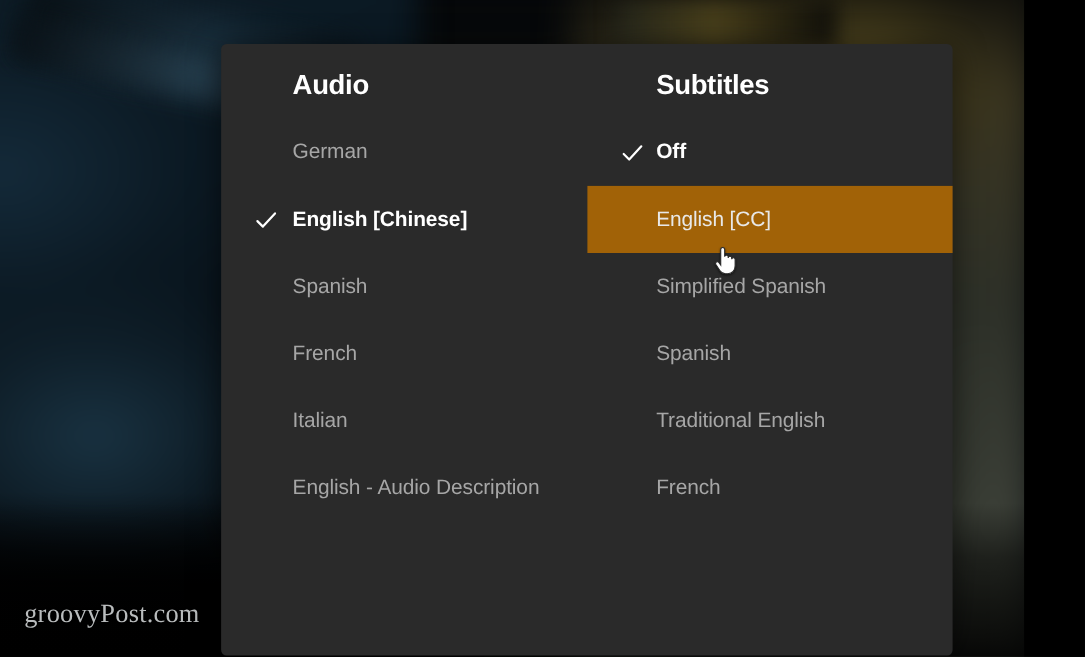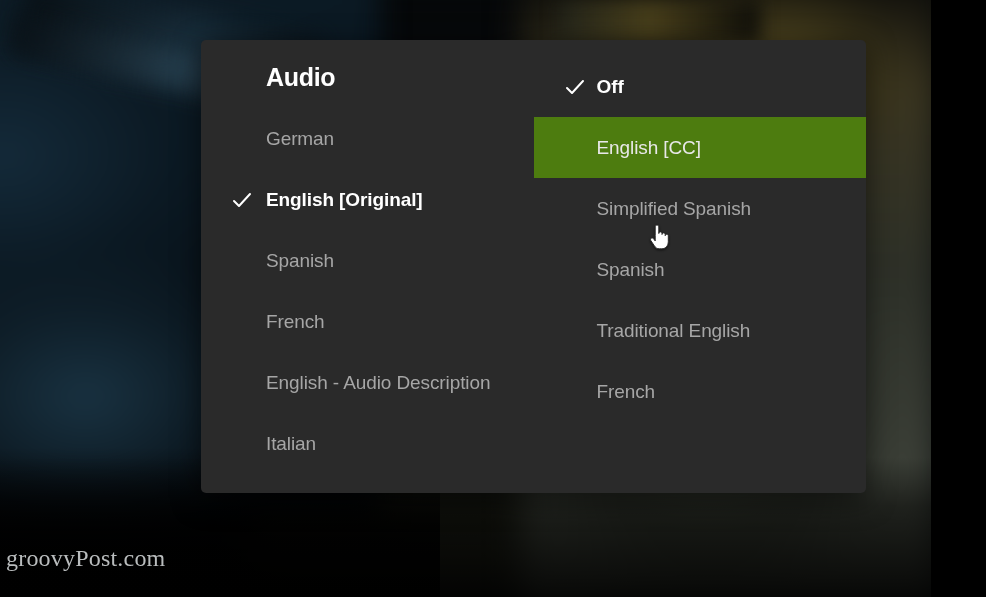--- a/index.html
+++ b/index.html
@@ -98,37 +98,37 @@
     position: absolute;
     left: 0; bottom: 0;
     width: 440px; height: 150px;
     background: linear-gradient(180deg, rgba(0,0,0,0) 0%, rgba(0,0,0,0.85) 60%, rgba(0,0,0,0.97) 100%);
     pointer-events: none;
   }
 
   
   .watermark {
     position: absolute;
-    left: 6px;
+    left: 22px;
     top: 545px;
     font-family: "Liberation Serif", serif;
     font-size: 24px;
     color: #b9bcbd;
     letter-spacing: 0.2px;
     text-shadow: 0 1px 2px rgba(0,0,0,0.8);
     user-select: none;
   }
 
   
   .settings-panel {
     position: absolute;
     left: 201px;
     top: 40px;
     width: 665px;
-    height: 453px;
+    height: 556px;
     background: #2a2a2a;
     border-radius: 5px;
     box-shadow: 0 6px 28px rgba(0,0,0,0.55);
     overflow: hidden;
   }
   .columns {
     display: flex;
     width: 100%;
     height: 100%;
   }
@@ -150,21 +150,21 @@
   }
   .option-row {
     position: relative;
     height: 61px;
     display: flex;
     align-items: center;
     padding-left: 65px;
     cursor: pointer;
   }
   .option-row.highlight {
-    background: #4d7c0f;
+    background: #a16207;
   }
   .option-label {
     font-size: 19px;
     color: #a6a6a6;
     letter-spacing: -0.1px;
     white-space: nowrap;
   }
   .option-row.selected .option-label {
     color: #ffffff;
     font-weight: bold;
@@ -246,47 +246,48 @@
 
             <span class="option-label">German</span>
           </div>
 
           <div class="option-row selected">
             <span class="check">
               <svg width="22" height="22" viewBox="0 0 22 22" fill="none" stroke="#ffffff" stroke-width="2" stroke-linecap="round" stroke-linejoin="round">
                   <polyline points="3,12 8,17 19,5"></polyline>
                 </svg>
             </span>
-            <span class="option-label">English [Original]</span>
+            <span class="option-label">English [Chinese]</span>
           </div>
 
           <div class="option-row">
 
             <span class="option-label">Spanish</span>
           </div>
 
           <div class="option-row">
 
             <span class="option-label">French</span>
           </div>
 
           <div class="option-row">
 
+            <span class="option-label">Italian</span>
+          </div>
+
+          <div class="option-row">
+
             <span class="option-label">English - Audio Description</span>
-          </div>
-
-          <div class="option-row">
-
-            <span class="option-label">Italian</span>
           </div>
 
         </div>
       </div>
 
       <div class="column col-subtitles">
+        <div class="col-title">Subtitles</div>
         <div class="options">
 
           <div class="option-row selected">
             <span class="check">
               <svg width="22" height="22" viewBox="0 0 22 22" fill="none" stroke="#ffffff" stroke-width="2" stroke-linecap="round" stroke-linejoin="round">
                   <polyline points="3,12 8,17 19,5"></polyline>
                 </svg>
             </span>
             <span class="option-label">Off</span>
           </div>

